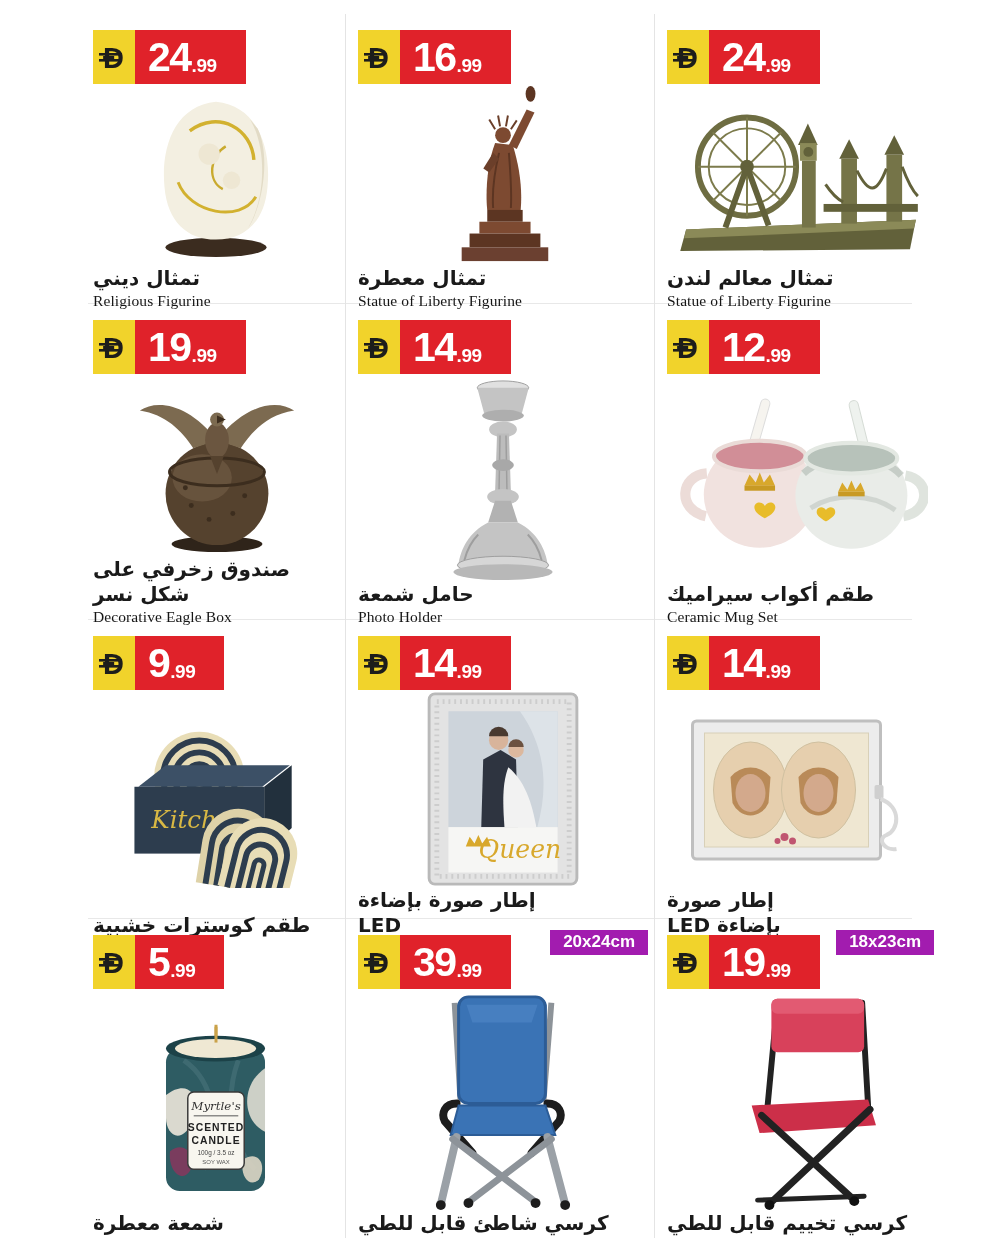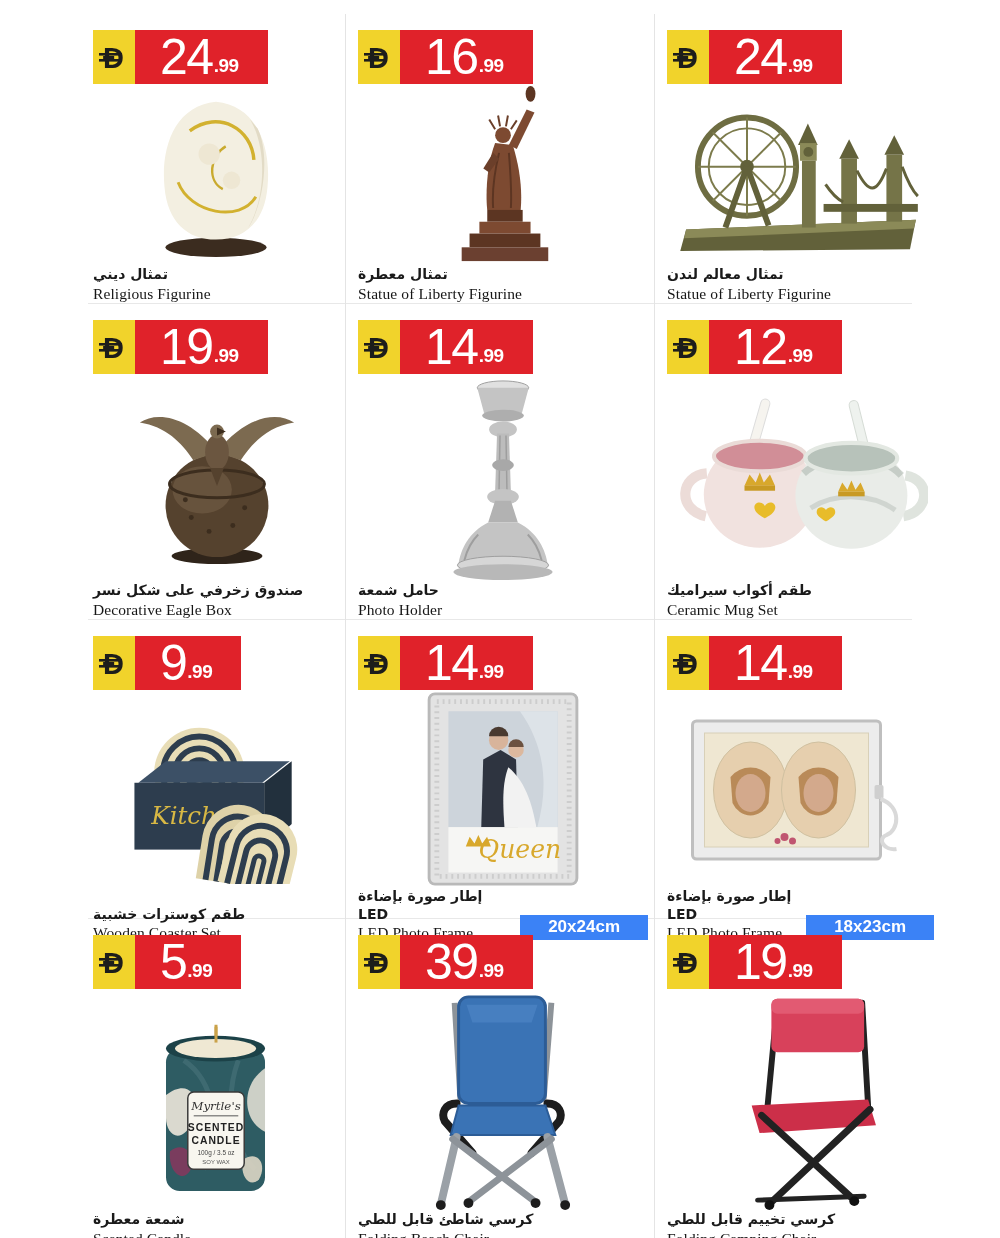--- a/index.html
+++ b/index.html
@@ -8,29 +8,29 @@
   .row{display:grid;grid-template-columns:285px 310px 1fr;}
   .row1{height:289px}.row2{height:315px}.row3{height:298px}.row4{height:312px}
   .card{display:flex;flex-direction:column;padding:16px 6px 8px 12px;box-sizing:border-box;}
   .card.first{padding-left:33px;}
   .card.mid{border-left:1px solid #e4e4e4;border-right:1px solid #e4e4e4;}
   .hr{border:none;border-top:1px solid #e8e8e8;margin:0 28px;height:0;}
   
   .tag{display:flex;height:54px;width:max-content;}
   .tag-cur{width:42px;background:#f1d32b;display:flex;align-items:center;justify-content:center;flex:none;}
   .tag-price{background:#e0222a;color:#fff;display:flex;align-items:center;padding:0 13px 0 13px;}
-  .p-main{font-size:50px;font-weight:normal;letter-spacing:-1.5px;line-height:1;margin-left:12px;}
+  .p-main{font-size:41px;font-weight:bold;letter-spacing:-1.5px;line-height:1;}
   .p-cents{font-size:19px;font-weight:bold;align-self:flex-end;margin:0 16px 7px 1px;letter-spacing:-.5px;}
   
   .art{flex:1;display:flex;align-items:center;justify-content:center;min-height:0;}
   
-  .labels .ar{font-family:"DejaVu Sans",sans-serif;font-size:14px;font-weight:bold;color:#1a1a1a;direction:rtl;text-align:left;line-height:1.25;}
+  .labels .ar{font-family:"DejaVu Sans",sans-serif;font-size:20px;font-weight:bold;color:#1a1a1a;direction:rtl;text-align:left;line-height:1.25;}
   .labels .en{font-size:15.5px;color:#161616;line-height:1.3;letter-spacing:.1px;font-family:Liberation Serif, serif;}
   .label-row{display:flex;align-items:flex-end;gap:7px;}
-  .size-badge{background:#3b82f6;color:#fff;font-weight:bold;font-size:17px;padding:2px 28px 3px;margin-bottom:3px;white-space:nowrap;}
+  .size-badge{background:#a21caf;color:#fff;font-weight:bold;font-size:17px;padding:2px 13px 3px;margin-bottom:3px;white-space:nowrap;}
   svg text{font-family:"Liberation Sans",sans-serif;}
   svg .script{font-family:"DejaVu Serif",serif;font-style:italic;}
 </style>
 </head>
 <body>
 
 <div class="page">
 
   <section class="row row1">
 

